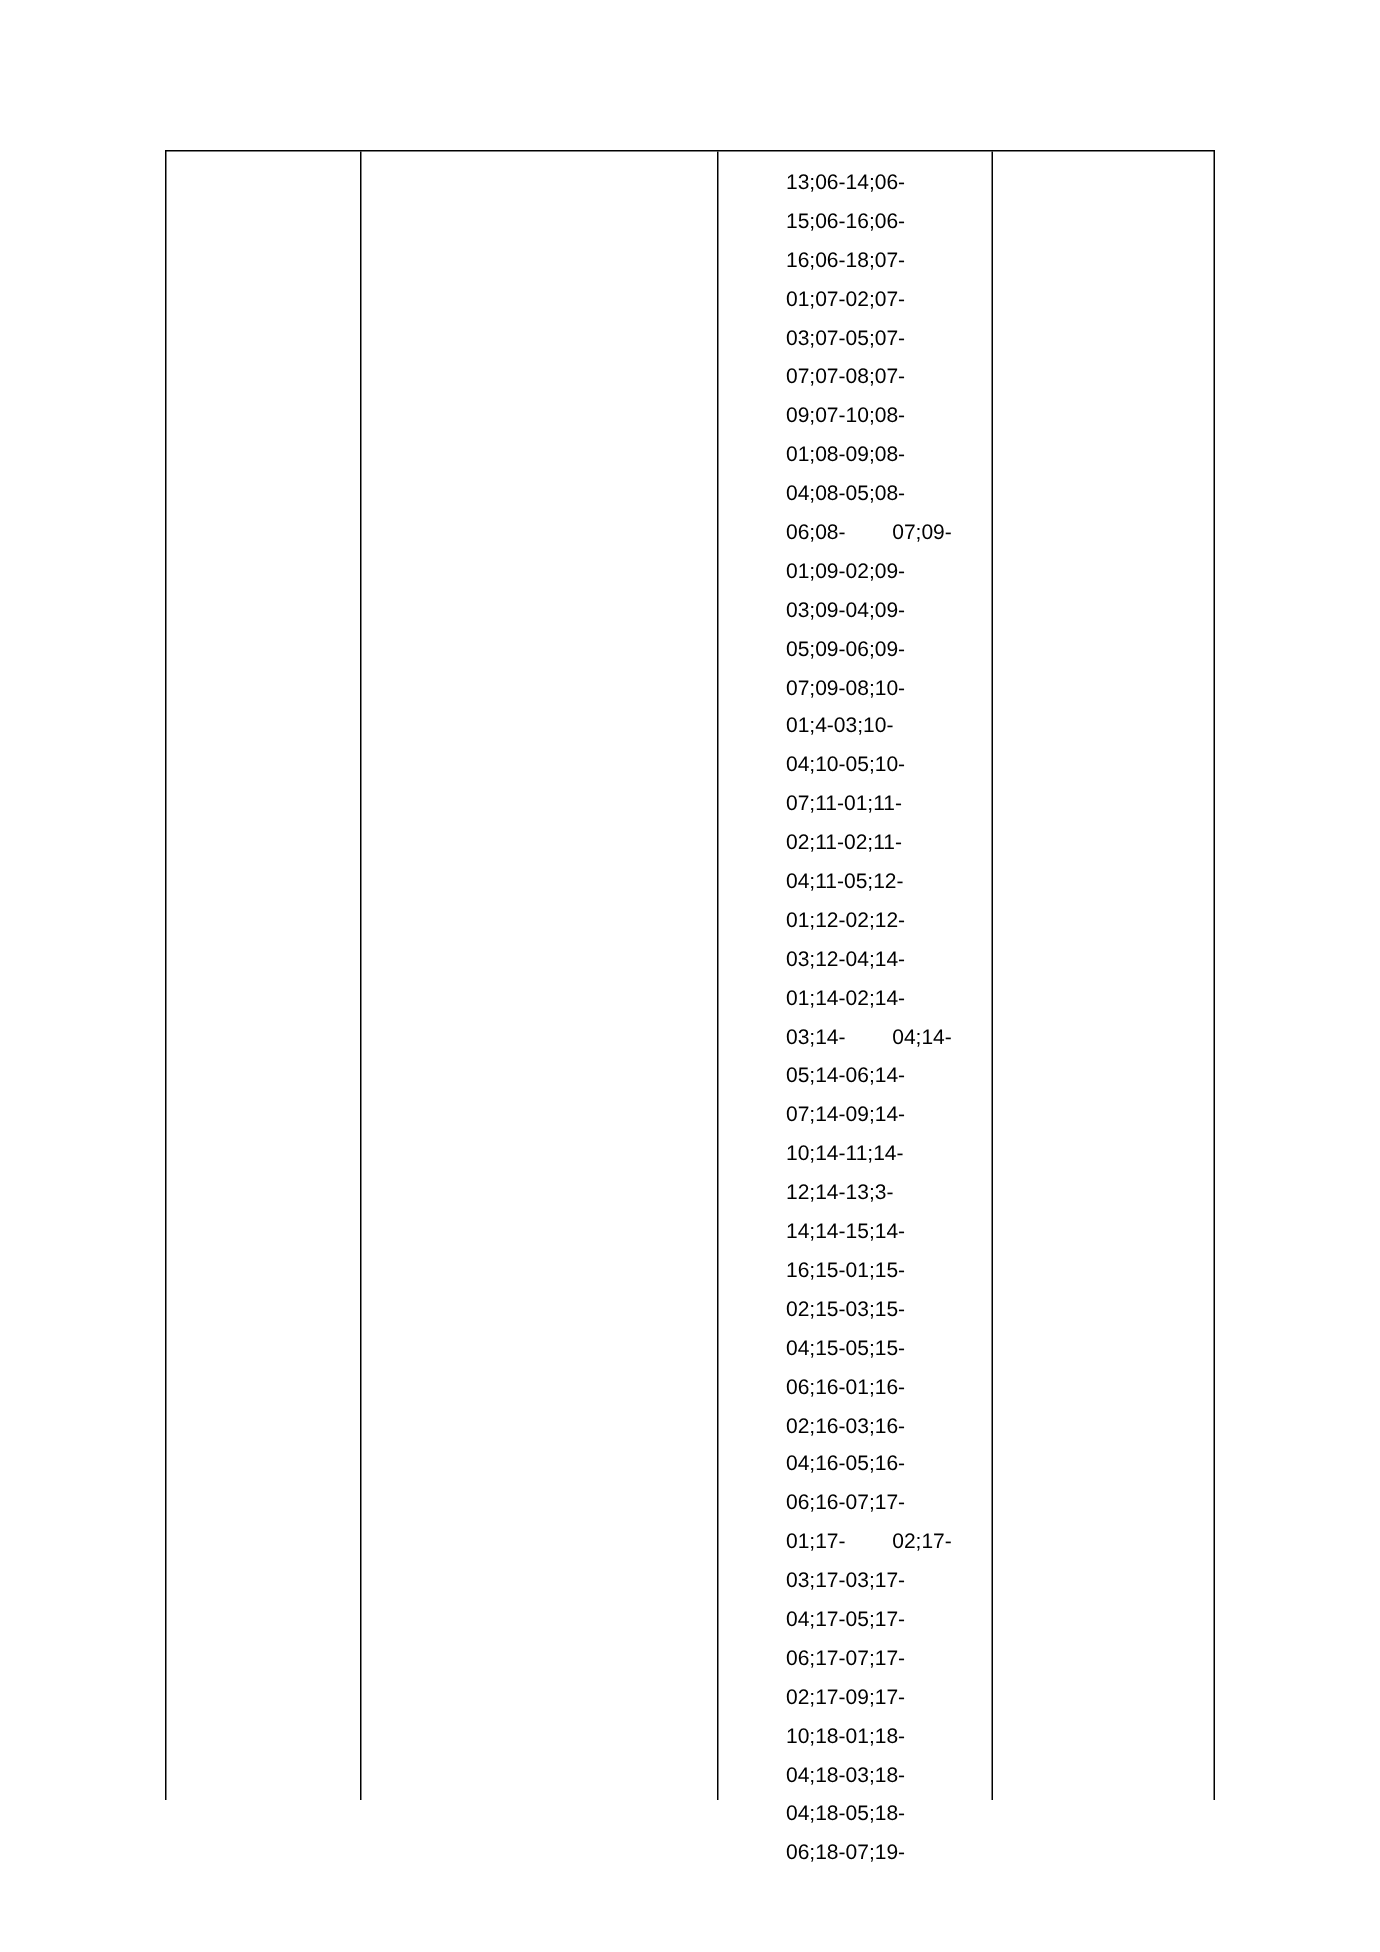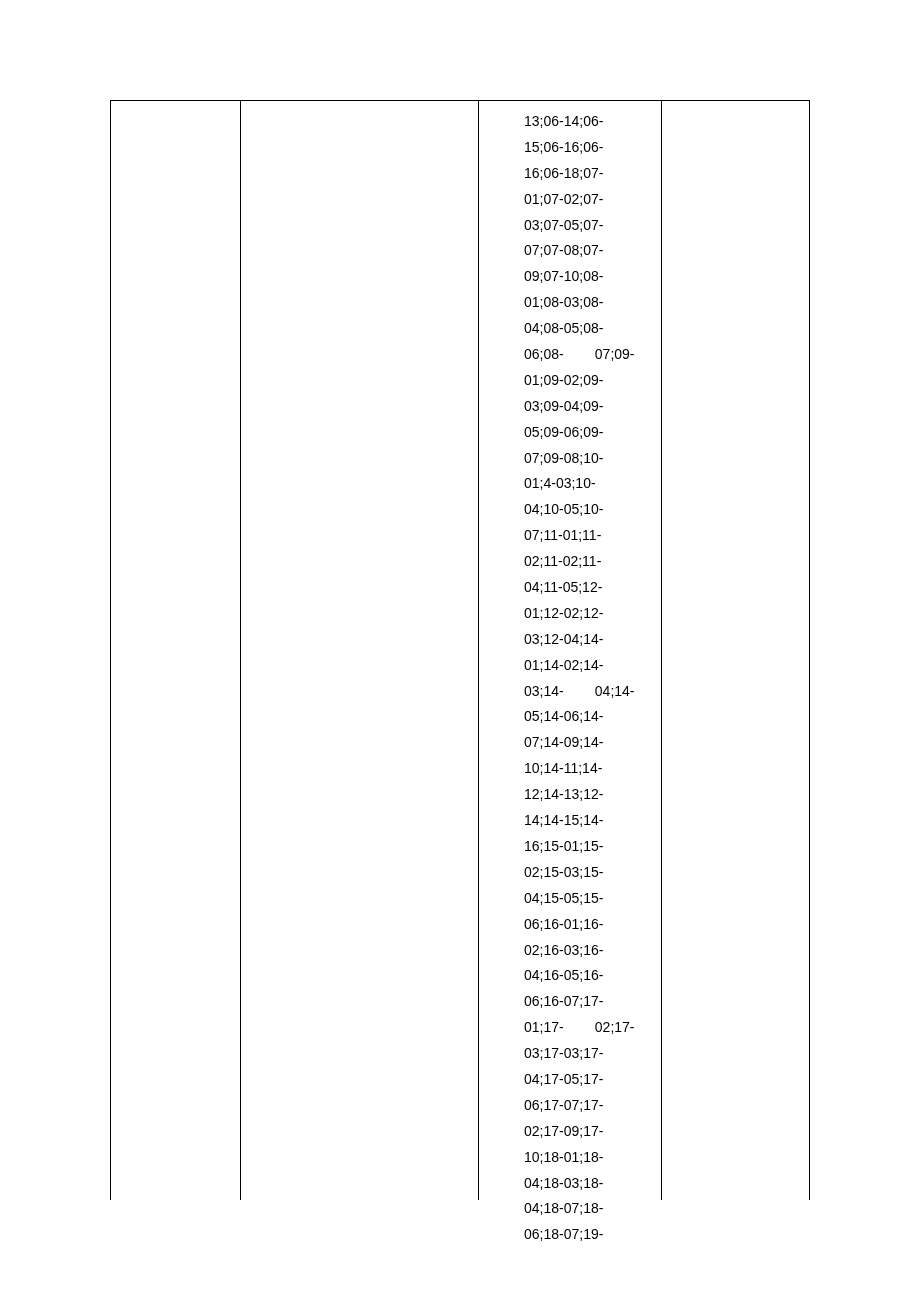--- a/index.html
+++ b/index.html
@@ -64,52 +64,52 @@
   <div class="col-2"></div>
   <div class="col-3">
     <span class="spacer"></span>
     <span class="line">13;06-14;06-</span>
     <span class="line">15;06-16;06-</span>
     <span class="line">16;06-18;07-</span>
     <span class="line">01;07-02;07-</span>
     <span class="line">03;07-05;07-</span>
     <span class="line">07;07-08;07-</span>
     <span class="line">09;07-10;08-</span>
-    <span class="line">01;08-03;08-</span>
+    <span class="line">01;08-09;08-</span>
     <span class="line">04;08-05;08-</span>
     <span class="line">06;08-&nbsp;&nbsp;&nbsp;&nbsp;&nbsp;&nbsp;&nbsp;&nbsp;07;09-</span>
     <span class="line">01;09-02;09-</span>
     <span class="line">03;09-04;09-</span>
     <span class="line">05;09-06;09-</span>
     <span class="line">07;09-08;10-</span>
     <span class="line">01;4-03;10-</span>
     <span class="line">04;10-05;10-</span>
     <span class="line">07;11-01;11-</span>
     <span class="line">02;11-02;11-</span>
     <span class="line">04;11-05;12-</span>
     <span class="line">01;12-02;12-</span>
     <span class="line">03;12-04;14-</span>
     <span class="line">01;14-02;14-</span>
     <span class="line">03;14-&nbsp;&nbsp;&nbsp;&nbsp;&nbsp;&nbsp;&nbsp;&nbsp;04;14-</span>
     <span class="line">05;14-06;14-</span>
     <span class="line">07;14-09;14-</span>
     <span class="line">10;14-11;14-</span>
-    <span class="line">12;14-13;12-</span>
+    <span class="line">12;14-13;3-</span>
     <span class="line">14;14-15;14-</span>
     <span class="line">16;15-01;15-</span>
     <span class="line">02;15-03;15-</span>
     <span class="line">04;15-05;15-</span>
     <span class="line">06;16-01;16-</span>
     <span class="line">02;16-03;16-</span>
     <span class="line">04;16-05;16-</span>
     <span class="line">06;16-07;17-</span>
     <span class="line">01;17-&nbsp;&nbsp;&nbsp;&nbsp;&nbsp;&nbsp;&nbsp;&nbsp;02;17-</span>
     <span class="line">03;17-03;17-</span>
     <span class="line">04;17-05;17-</span>
     <span class="line">06;17-07;17-</span>
     <span class="line">02;17-09;17-</span>
     <span class="line">10;18-01;18-</span>
     <span class="line">04;18-03;18-</span>
-    <span class="line">04;18-07;18-</span>
+    <span class="line">04;18-05;18-</span>
     <span class="line">06;18-07;19-</span>
   </div>
   <div class="col-4"></div>
 </div>
 
 </body></html>

